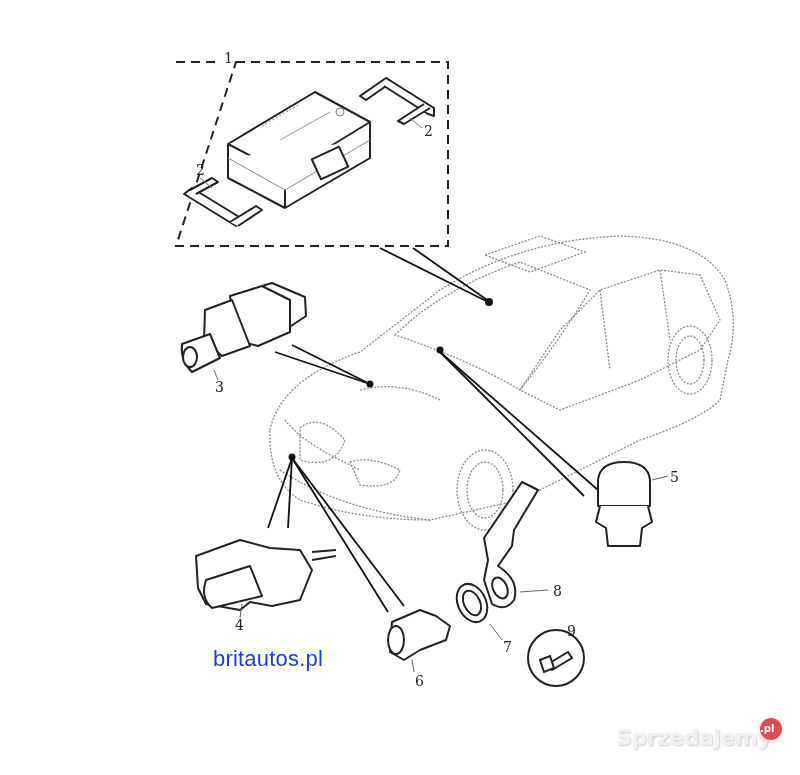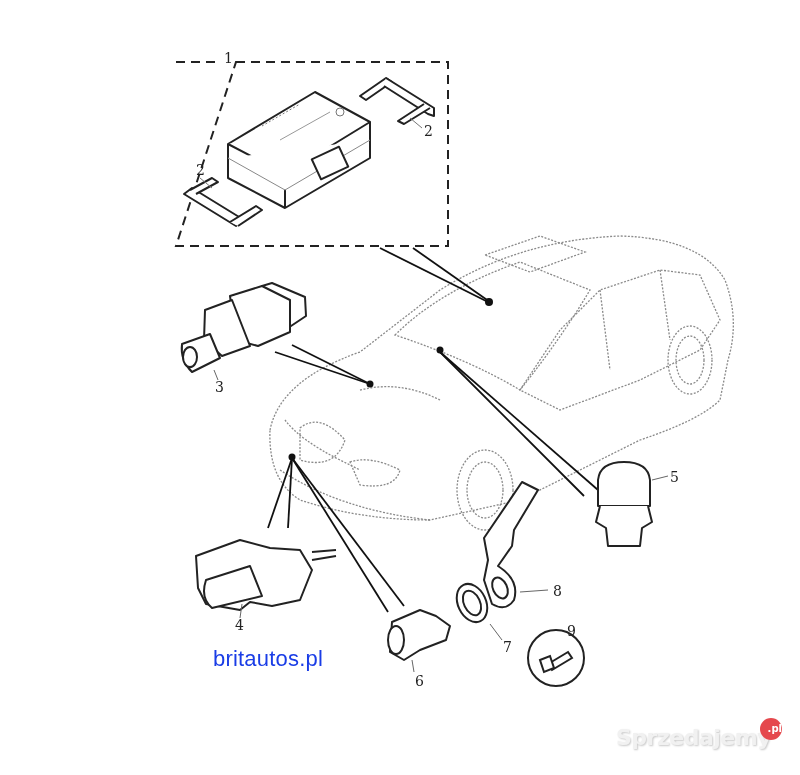--- a/index.html
+++ b/index.html
@@ -1,21 +1,21 @@
 <!DOCTYPE html>
 <html><head>
 <meta charset="utf-8">
 <style>
   html, body { margin:0; padding:0; background:#ffffff; }
   body { width:800px; height:775px; position:relative; overflow:hidden; font-family:"DejaVu Serif", serif; }
   #diagram { position:absolute; left:0; top:0; width:800px; height:775px; }
   .callout { position:absolute; font-family:"DejaVu Serif", serif; font-size:14px; color:#222; line-height:14px; }
   .site-link { position:absolute; left:213px; top:646px; font-family:"Liberation Sans", sans-serif; font-size:22px; color:#1a3de6; text-decoration:none; letter-spacing:0.2px;text-align:right; }
   .watermark { position:absolute; left:616px; top:725px; font-family:"DejaVu Sans", sans-serif; font-weight:bold; font-size:22px; color:#f1f1f1; text-shadow:1px 1px 2px #c9c9c9, -1px -1px 0 #ffffff; letter-spacing:-0.5px; }
-  .wm-badge { position:absolute; left:760px; top:718px; width:22px; height:22px; border-radius:50%; background:#e5484d; color:#fff; font-family:"DejaVu Sans", sans-serif; font-weight:bold; font-size:10px; line-height:22px; text-align:right; }
+  .wm-badge { position:absolute; left:760px; top:718px; width:22px; height:22px; border-radius:50%; background:#e5484d; color:#fff; font-family:"DejaVu Sans", sans-serif; font-weight:bold; font-size:10px; line-height:22px; text-align:left; }
 </style>
 </head>
 <body>
 
 <svg id="diagram" viewBox="0 0 800 775" xmlns="http://www.w3.org/2000/svg">
 
   <g fill="none" stroke="#222" stroke-width="2" stroke-dasharray="9,6">
     <path d="M176 62 L218 62 M236 62 L448 62 L448 246 L176 246 Z"></path>
   </g>
 

